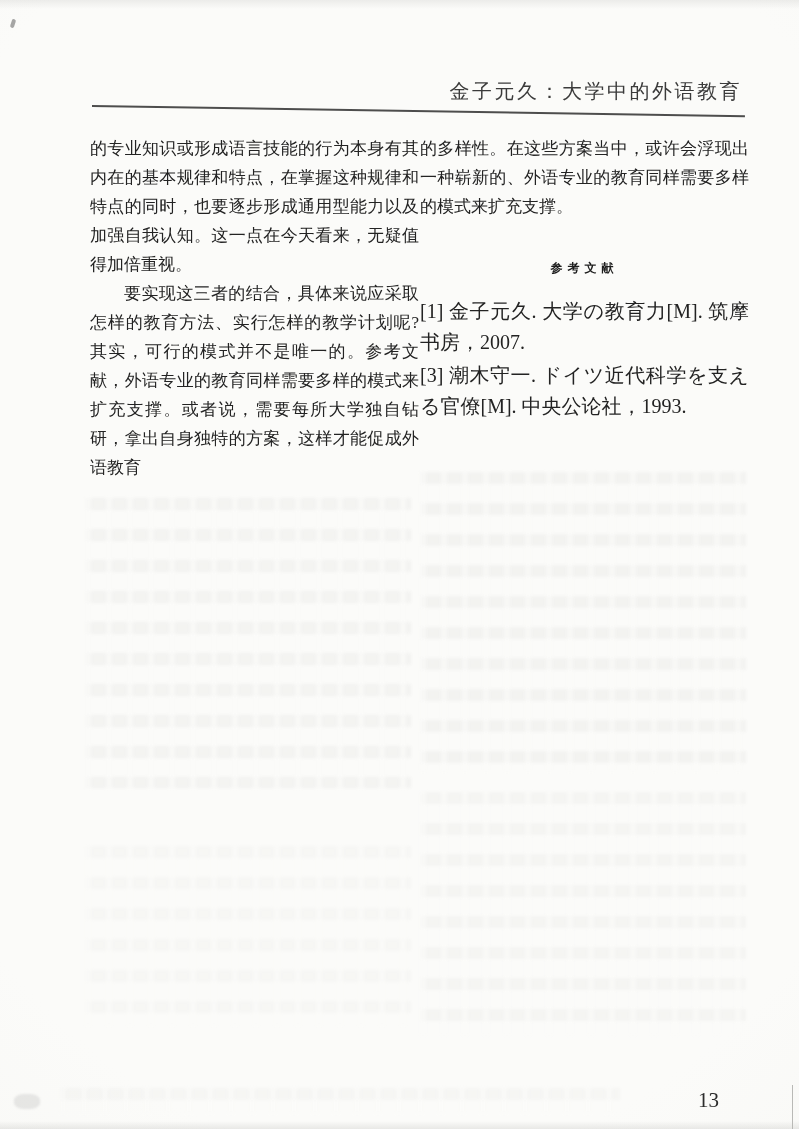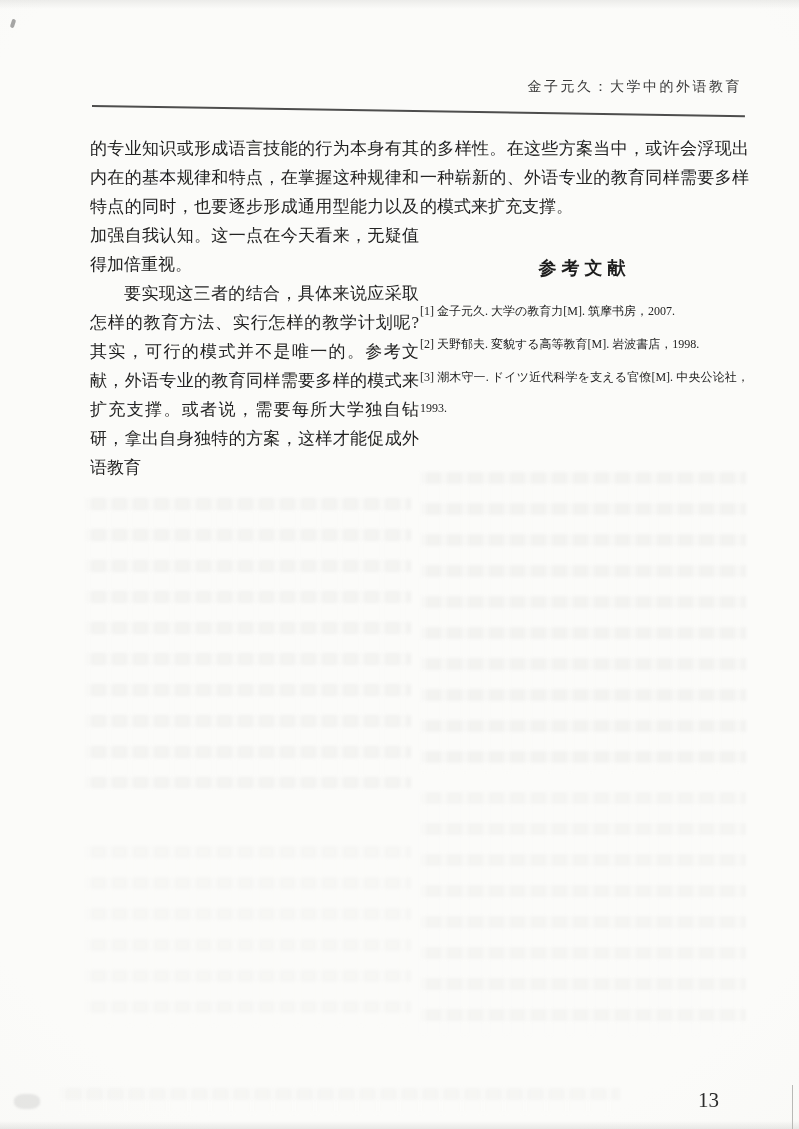--- a/index.html
+++ b/index.html
@@ -53,21 +53,21 @@
   .ghost-left-2  { left: 85px;  top: 846px;  width: 326px; height: 180px; opacity: .45; }
   .ghost-right-1 { left: 420px; top: 472px;  width: 326px; height: 300px; opacity: .80; }
   .ghost-right-2 { left: 420px; top: 792px;  width: 326px; height: 244px; opacity: .65; }
   .ghost-bottom  { left: 60px;  top: 1088px; width: 560px; height: 26px;  opacity: .55; }
 
   
   .header-title {
     position: absolute;
     top: 78px;
     right: 57px;
-    font-size: 14px;
+    font-size: 20px;
     letter-spacing: 2.5px;
     color: #3b3b3b;
     white-space: nowrap;
   }
   .header-rule {
     position: absolute;
     left: 92px;
     top: 105px;
     width: 653px;
     height: 2px;
@@ -88,29 +88,29 @@
   }
   .column-left  { left: 90px; }
   .column-right { left: 420px; }
   .column p { margin: 0; }
   .para-indent { text-indent: 2em; }
 
   .references-heading {
     margin: 33px 0 13px 0;
     text-align: center;
     font-weight: bold;
-    font-size: 18px;
+    font-size: 12px;
     letter-spacing: 5px;
     color: #1d1d1d;
   }
   .references-list {
     list-style: none;
     margin: 0;
     padding: 0;
-    font-size: 12px;
+    font-size: 20px;
     line-height: 31px;
     text-align: justify;
   }
   .references-list li { margin-bottom: 2px; }
 
   .page-number {
     position: absolute;
     left: 698px;
     top: 1088px;
     font-size: 21px;
@@ -142,20 +142,19 @@
     <p class="para-indent">要实现这三者的结合，具体来说应采取怎样的教育方法、实行怎样的教学计划呢? 其实，可行的模式并不是唯一的。参考文献，外语专业的教育同样需要多样的模式来扩充支撑。或者说，需要每所大学独自钻研，拿出自身独特的方案，这样才能促成外语教育</p>
   </div>
 
   <div class="column column-right">
     <p>的多样性。在这些方案当中，或许会浮现出一种崭新的、外语专业的教育同样需要多样的模式来扩充支撑。</p>
 
     <h3 class="references-heading">参考文献</h3>
 
     <ul class="references-list">
       <li>[1] 金子元久. 大学の教育力[M]. 筑摩书房，2007.</li>
-      <li>[2] 天野郁夫. 変貌する高等教育[M]. 岩波書店，1998.</li>
       <li>[3] 潮木守一. ドイツ近代科学を支える官僚[M]. 中央公论社，1993.</li>
     </ul>
   </div>
 
   <div class="page-number">13</div>
 
 </div>
 
 </body></html>

